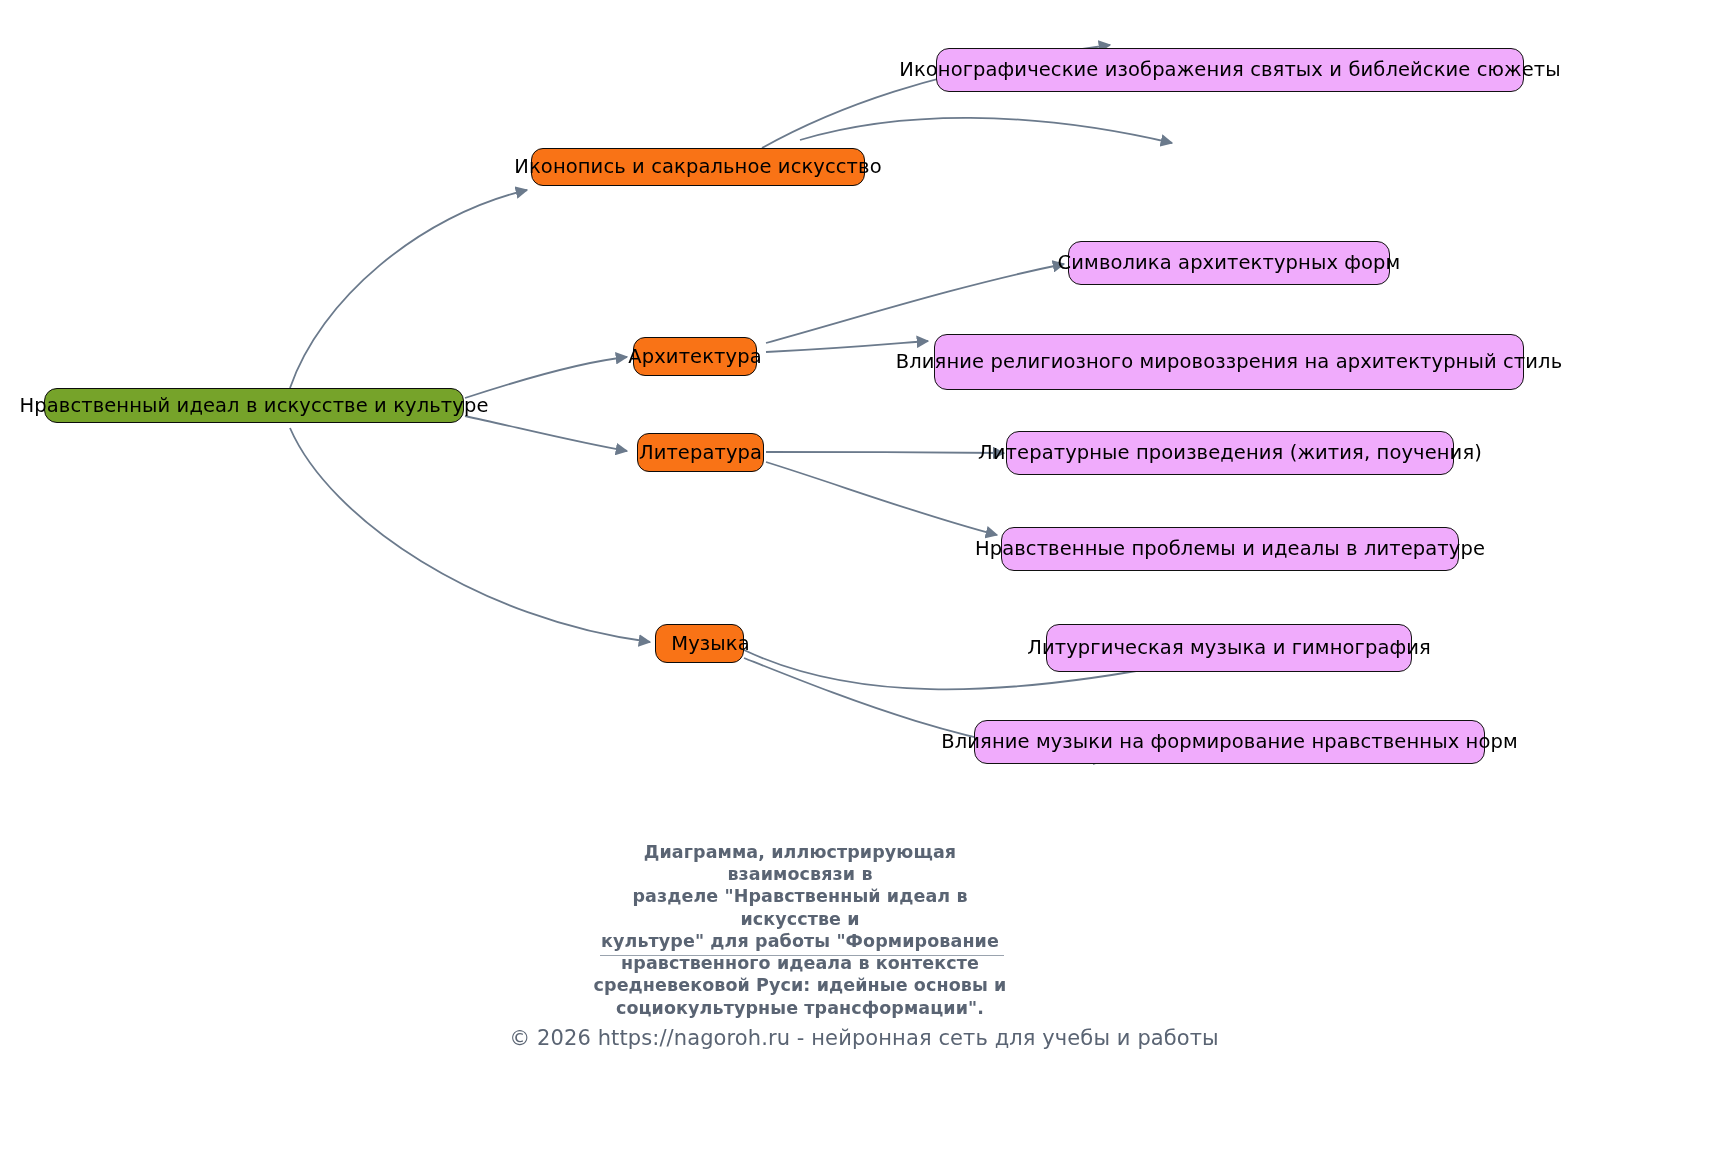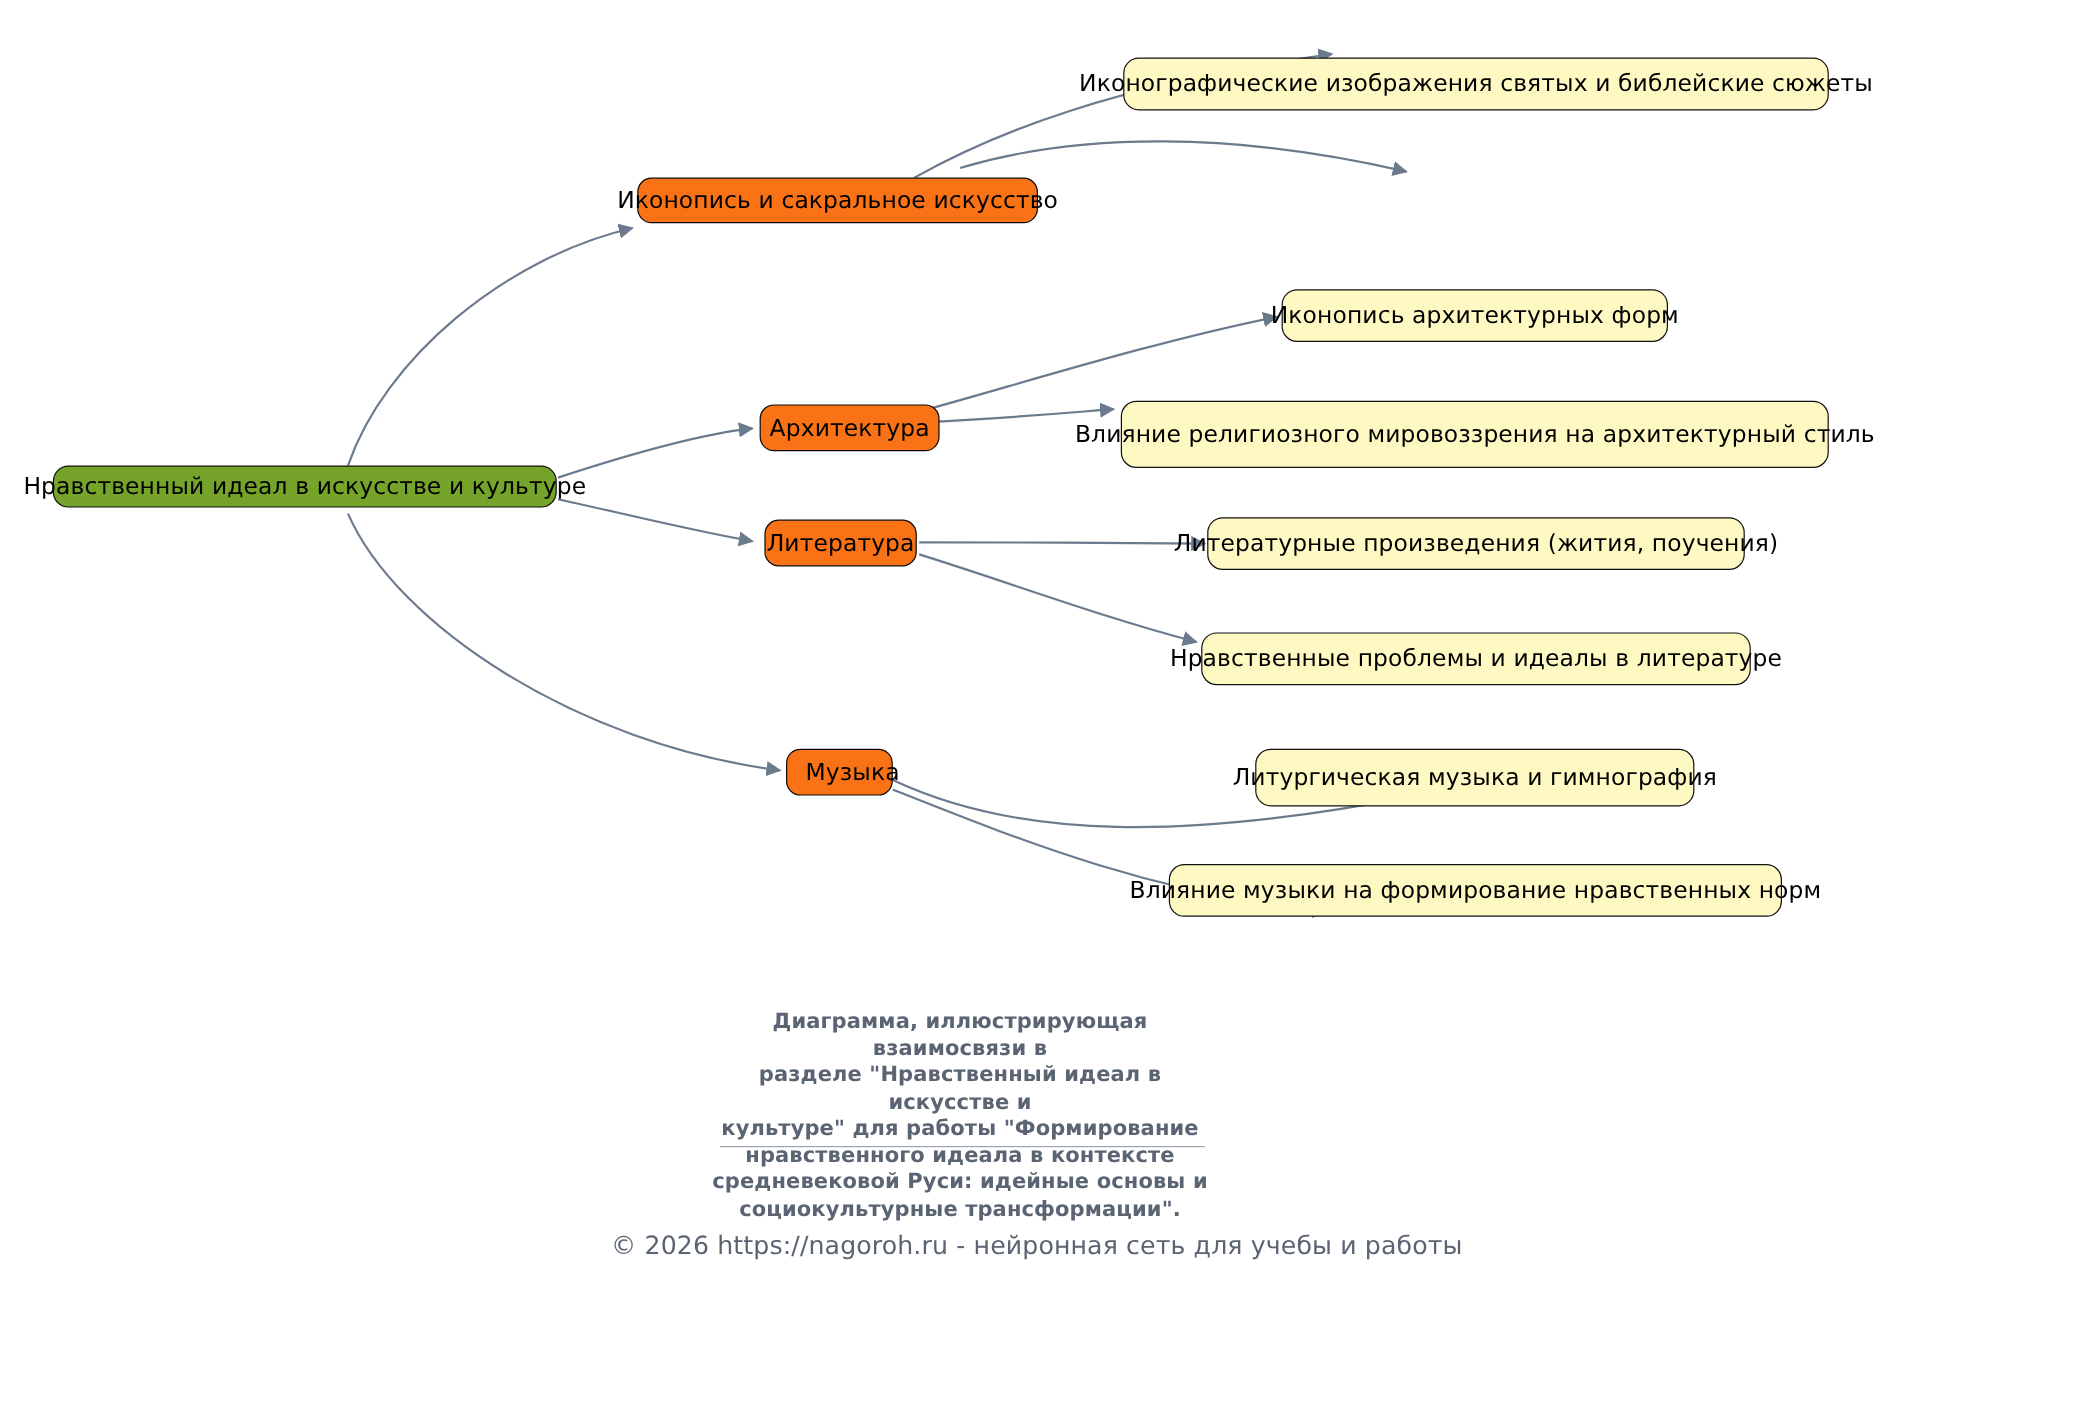--- a/index.html
+++ b/index.html
@@ -52,21 +52,21 @@
     padding: 0 0;
   }
   .node.branch {
     background: #f97316;
     border: 1.7px solid #0b0b0b;
     border-radius: 12px;
     color: #000000;
     padding: 0 14px;
   }
   .node.leaf {
-    background: #fef9c3;
+    background: #f0abfc;
     border: 1.6px solid #111111;
     border-radius: 13px;
     padding: 0 16px;
   }
   .caption {
     position: absolute;
     text-align: center;
     font-weight: bold;
     color: #5a6473;
     font-size: 17.5px;
@@ -118,39 +118,39 @@
   </svg>
 
   <div class="node root" style="left:44px; top:388px; width:420px; height:35px;">
     <span>Нравственный идеал в искусстве и культуре</span>
   </div>
 
   <div class="node branch" style="left:531px; top:148px; width:334px; height:38px;">
     <span>Иконопись и сакральное искусство</span>
   </div>
 
-  <div class="node branch" style="left:633px; top:337px; width:150px; height:39px;">
+  <div class="node branch" style="left:633px; top:337px; width:124px; height:39px;">
     <span>Архитектура</span>
   </div>
 
   <div class="node branch" style="left:637px; top:433px; width:127px; height:39px;">
     <span>Литература</span>
   </div>
 
   <div class="node branch" style="left:655px; top:624px; width:89px; height:39px;padding-left:36px;">
     <span>Музыка</span>
   </div>
 
   <div class="node leaf" style="left:936px; top:48px; width:588px; height:44px;">
     <span>Иконографические изображения святых и библейские сюжеты</span>
   </div>
 
 
   <div class="node leaf" style="left:1068px; top:241px; width:322px; height:44px;">
-    <span>Иконопись архитектурных форм</span>
+    <span>Символика архитектурных форм</span>
   </div>
 
   <div class="node leaf" style="left:934px; top:334px; width:590px; height:56px;">
     <span>Влияние религиозного мировоззрения на архитектурный стиль</span>
   </div>
 
   <div class="node leaf" style="left:1006px; top:431px; width:448px; height:44px;">
     <span>Литературные произведения (жития, поучения)</span>
   </div>
 

